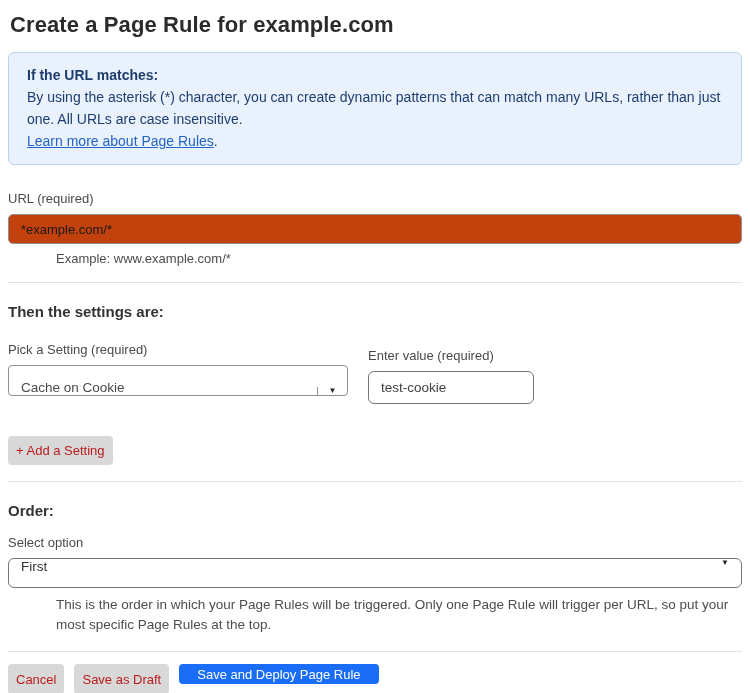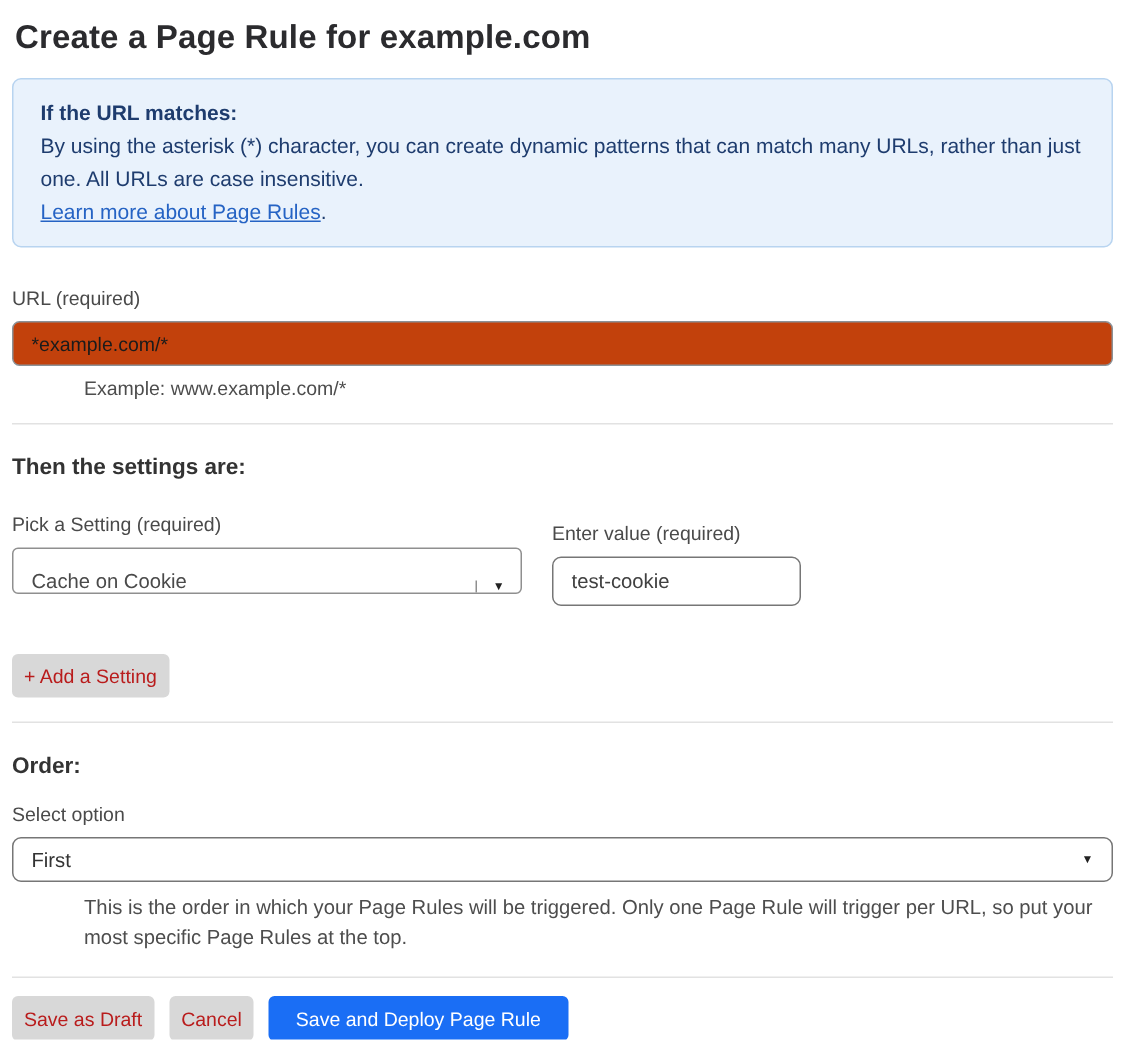--- a/index.html
+++ b/index.html
@@ -129,35 +129,34 @@
   .add-setting-btn { margin-top: 32px; height: 29px; }
 
   .order-select-label { margin-top: 16px; }
   .order-select {
     margin-top: 8px;
     height: 30px;
     border: 1px solid #767676;
     border-radius: 6px;
     background: #fff;
     display: flex;
-    align-items: center;
     justify-content: space-between;
     padding: 0 12px;
     font-size: 13.5px;
     color: #333;
     cursor: pointer;
   }
   .order-helper { margin-top: 7px; font-size: 13.5px; line-height: 20px; }
 
   .actions-row { display: flex; gap: 10px; margin-top: 12px; }
   .btn-primary {
     background: #1a6ef5;
     color: #ffffff;
     border-radius: 4px;
-    height: 30px;
+    height: 20px;
     padding: 0 18px;
     font-size: 13px;
   }
 </style>
 </head>
 <body>
 
 <div class="container">
 
   <h1 class="page-title">Create a Page Rule for example.com</h1>
@@ -201,18 +200,18 @@
   <div class="field-label order-select-label">Select option</div>
   <div class="order-select">
     <span>First</span>
     <span class="caret">▼</span>
   </div>
   <div class="helper-text order-helper">This is the order in which your Page Rules will be triggered. Only one Page Rule will trigger per URL, so put your most specific Page Rules at the top.</div>
 
   <hr class="divider">
 
   <div class="actions-row">
+    <button class="btn-gray">Cancel</button>
     <button class="btn-gray">Save as Draft</button>
-    <button class="btn-gray">Cancel</button>
     <button class="btn-primary">Save and Deploy Page Rule</button>
   </div>
 
 </div>
 
 </body></html>

